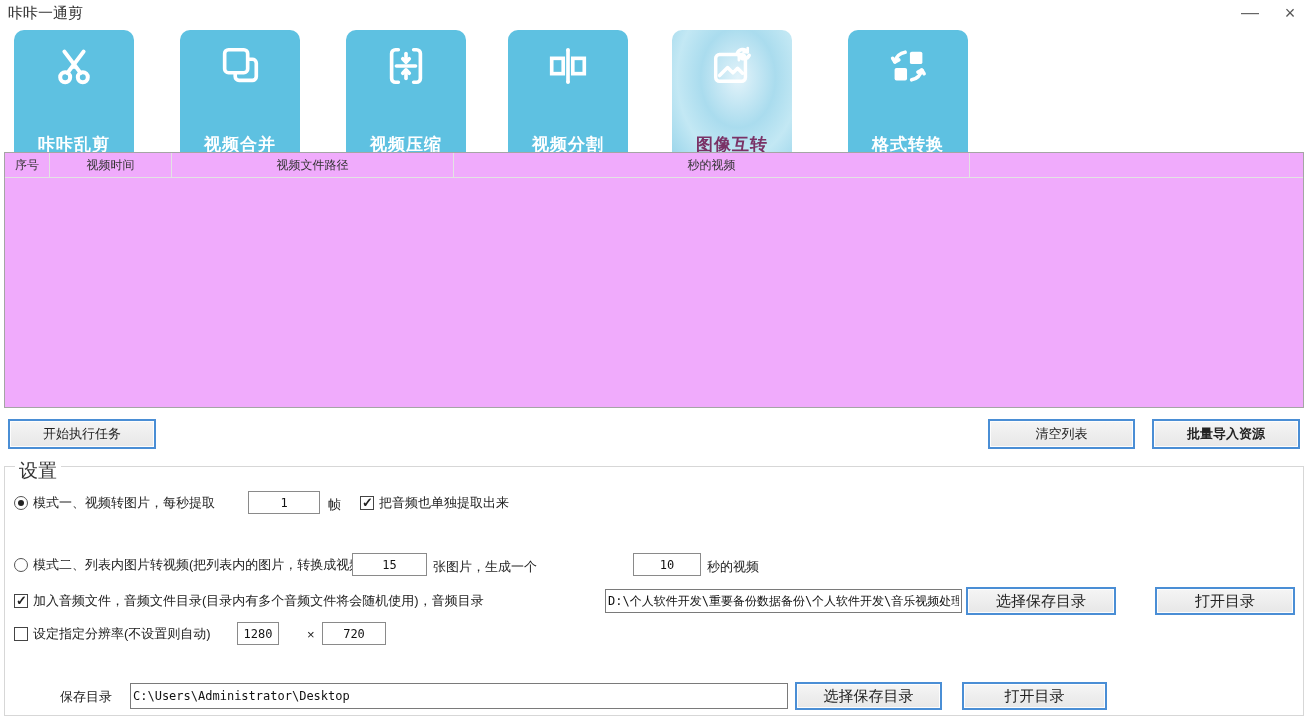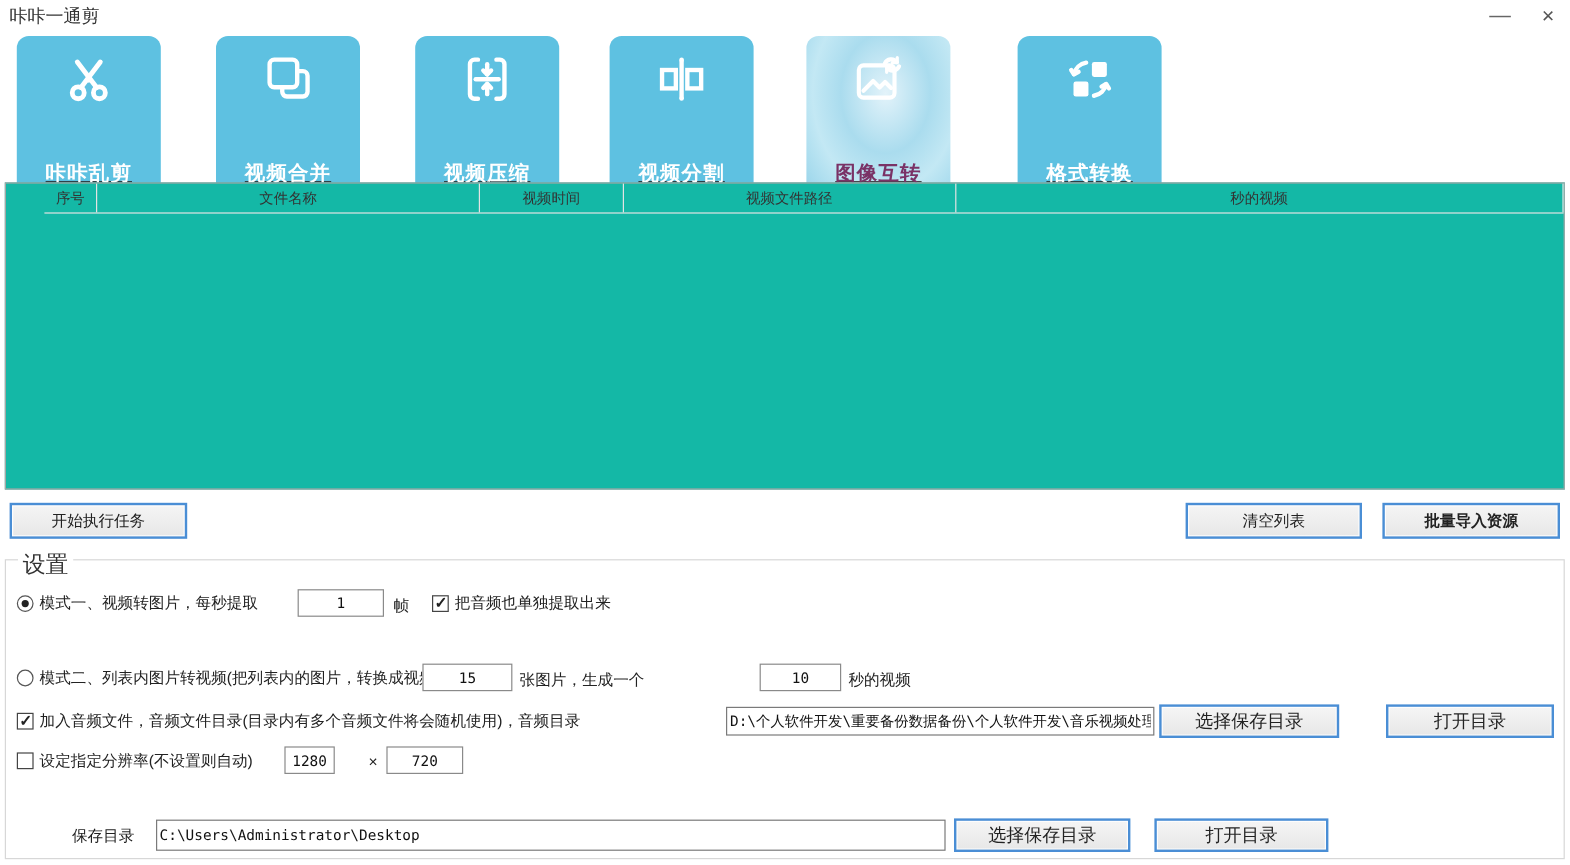--- a/index.html
+++ b/index.html
@@ -11,31 +11,31 @@
   .titlebar { position:absolute; left:0; top:0; width:100%; height:28px; }
   .win-title { position:absolute; left:8px; top:4px; font-size:15px; color:#333; }
   .win-min { position:absolute; left:1236px; top:1px; width:28px; height:26px;
              font-size:18px; color:#666; text-align:center; line-height:22px; cursor:default; }
   .win-close { position:absolute; left:1276px; top:1px; width:28px; height:26px;
                font-size:18px; color:#555; text-align:center; line-height:24px; cursor:default; }
 
   
   .tool-btn { position:absolute; top:30px; width:120px; height:136px; border-radius:10px;
               background:#5ec1e1; display:flex; flex-direction:column; align-items:center;
-              justify-content:flex-end; cursor:pointer;text-decoration:underline; }
+              justify-content:flex-end; cursor:pointer; }
   .tool-btn .tool-icon { position:absolute; top:10px; left:50%; transform:translateX(-50%);
                          width:52px; height:52px; display:flex; align-items:center; justify-content:center; }
   .tool-btn .tool-label { font-size:17px; font-weight:bold; color:#fff; margin-bottom:10px;
                           letter-spacing:1px; }
   .tool-btn.active { background:radial-gradient(ellipse at 55% 35%, #e3f3fa 0%, #aadcee 40%, #c3e8f4 65%, #93d2e9 100%); }
   .tool-btn.active .tool-label { color:#7a3266; }
 
   
   .filetable { position:absolute; left:4px; top:152px; width:1300px; height:256px;
-               border:1px solid #a5a5a5; background:#14b8a6;padding-left:32px; }
+               border:1px solid #a5a5a5; background:#f0abfc; }
   .thead { display:flex; height:25px; border-bottom:1px solid #e3e3e3; font-size:12px; color:#333; }
   .th { display:flex; align-items:center; justify-content:center; border-right:1px solid #e3e3e3;
         white-space:nowrap; overflow:hidden; }
   .th:last-child { border-right:none; }
   .c0{width:45px;} .c1{width:325px;} .c2{width:122px;} .c3{width:282px;} .c4{width:516px;} .c5{flex:1;}
   .tbody { width:100%; height:230px; }
 
   
   .btn { position:absolute; height:30px; background:linear-gradient(#f5f5f5,#e7e7e7);
          border:2px solid #4a8ed5; box-shadow:inset 0 0 0 1px #fdfdfd;
@@ -167,21 +167,20 @@
           <path d="M20.4 16 l-1.2 -1.9 -2 1.1"></path>
         </svg>
       </span>
       <span class="tool-label">格式转换</span>
     </div>
   </div>
 
   <div class="filetable">
     <div class="thead">
       <div class="th c0">序号</div>
-      <div class="th c1">文件名称</div>
       <div class="th c2">视频时间</div>
       <div class="th c3">视频文件路径</div>
       <div class="th c4">秒的视频</div>
       <div class="th c5"></div>
     </div>
     <div class="tbody"></div>
   </div>
 
   <div class="btn btn-start">开始执行任务</div>
   <div class="btn btn-clear">清空列表</div>

